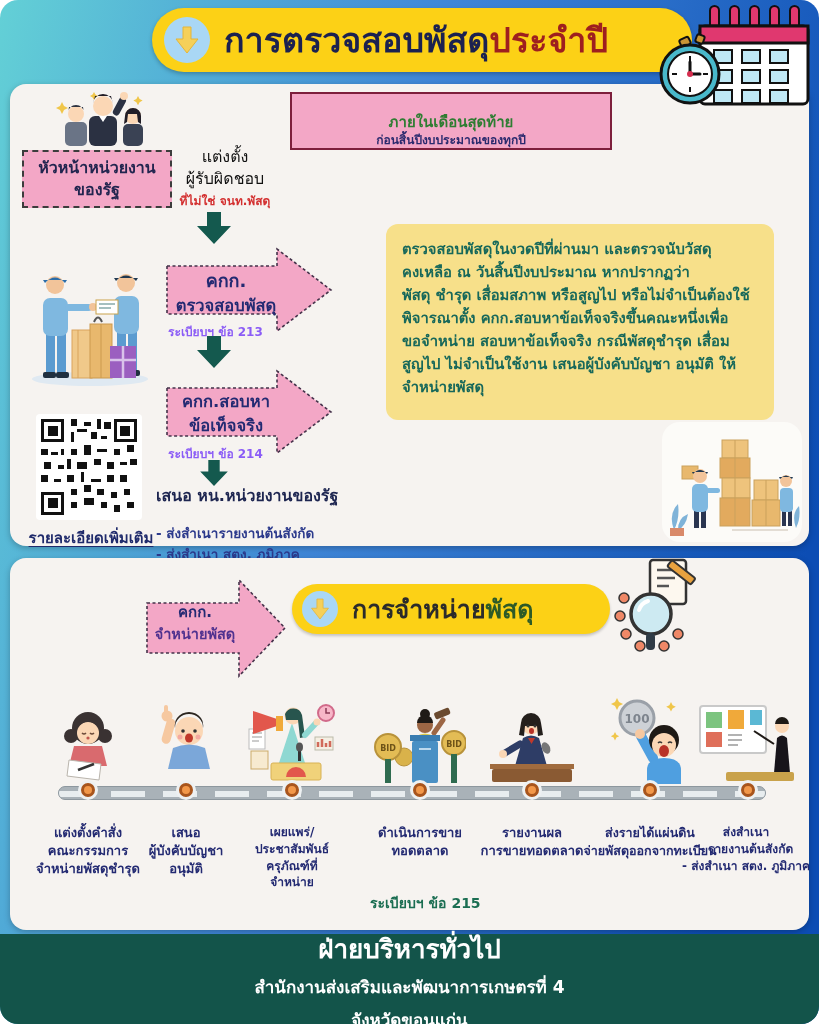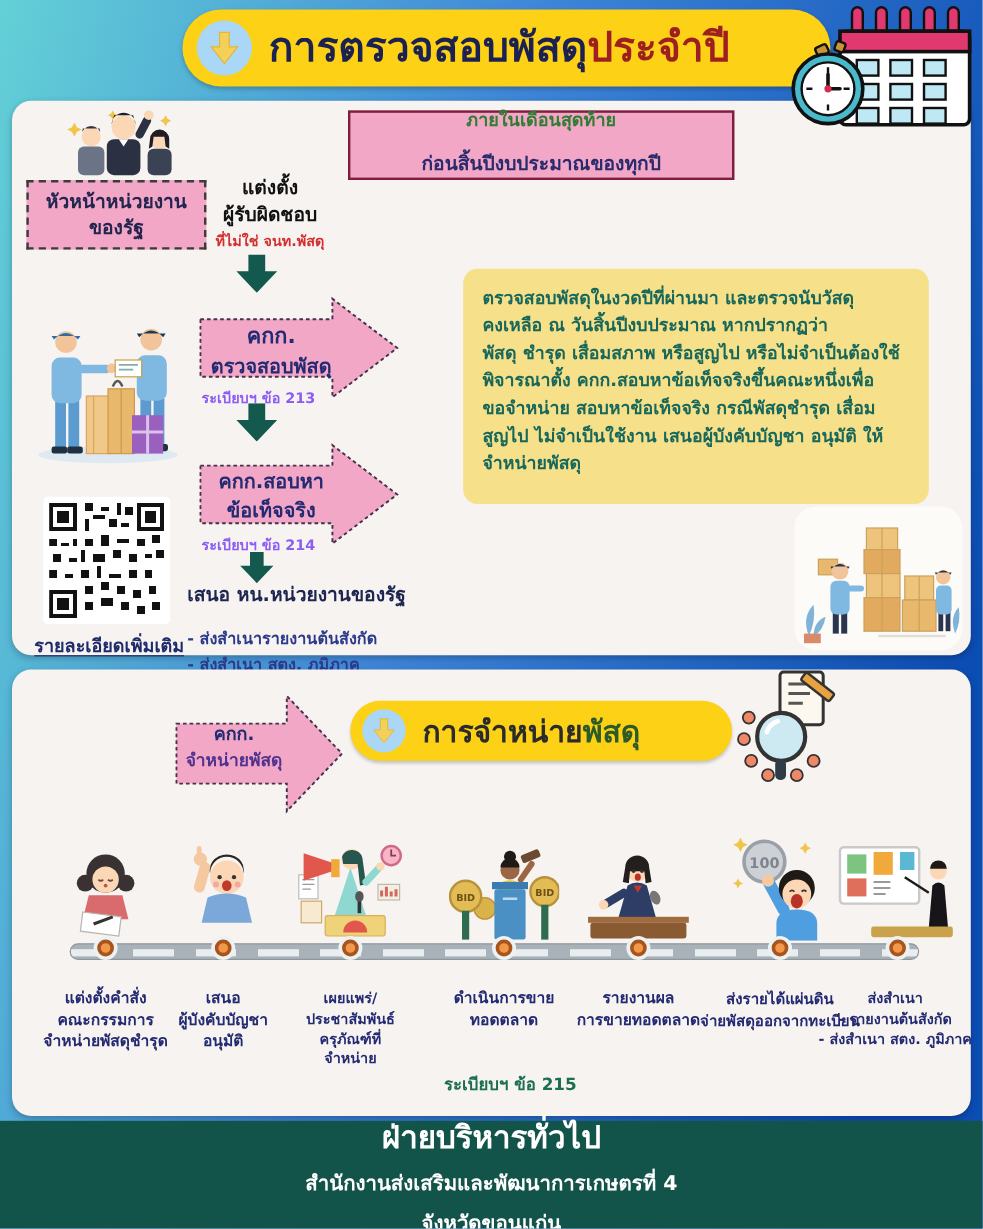--- a/index.html
+++ b/index.html
@@ -1,18 +1,18 @@
 <!DOCTYPE html>
 <html><head>
 <meta charset="utf-8">
 <style>
   * { margin:0; padding:0; box-sizing:border-box; }
   body { font-family:"DejaVu Sans","Liberation Sans",sans-serif; }
   .page { position:relative; width:819px; height:1024px; overflow:hidden;
-          background:linear-gradient(104deg,#63d0d6 0%,#3f86d8 42%,#0c4db4 88%); }
+          background:linear-gradient(104deg,#63d0d6 0%,#3f86d8 42%,#0c4db4 88%);border-radius:18px; }
 
   
   .title-pill { position:absolute; left:152px; top:8px; width:540px; height:64px;
     background:#fcd116; border-radius:36px; display:flex; align-items:center; gap:14px;
     padding:0 10px 0 12px; box-shadow:0 2px 4px rgba(0,0,0,.25); z-index:5; }
   .pill-circle { width:46px; height:46px; border-radius:50%; background:#a9d7f5;
     display:flex; align-items:center; justify-content:center; flex:0 0 auto; }
   .t-main { font-size:34px; font-weight:800; color:#1b2150; line-height:1; }
   .t-accent { font-size:34px; font-weight:800; color:#9e1f1f; line-height:1; }
   .cal-icon { position:absolute; left:658px; top:2px; width:154px; height:108px; z-index:6; }
@@ -21,29 +21,29 @@
   .card { position:absolute; background:#f6f3f0; border-radius:16px;
           box-shadow:0 2px 6px rgba(0,0,0,.25); }
   .c1 { left:10px; top:84px; width:799px; height:462px; }
   .c2 { left:10px; top:558px; width:799px; height:372px; }
 
   
   .pinkbox { position:absolute; left:280px; top:8px; width:322px; height:58px;
     background:#f3a7c6; border:2.5px solid #7d1f3c; display:flex; flex-direction:column;
     align-items:center; justify-content:flex-end; line-height:1.35; }
   .tf-l1 { font-size:15px; font-weight:800; color:#2e7d32; }
-  .tf-l2 { font-size:16px; font-weight:800; color:#2a2a6e;margin-top:16px; }
+  .tf-l2 { font-size:12px; font-weight:800; color:#2a2a6e; }
 
   .agency-box { position:absolute; left:12px; top:66px; width:150px; height:58px;
     background:#f3a7c6; border:2px dashed #3c3c3c; display:flex; flex-direction:column;
     align-items:center; justify-content:center; line-height:1.35; }
   .agency-box span { font-size:16px; font-weight:800; color:#22254f; }
 
   .appoint { position:absolute; left:152px; top:62px; width:126px; text-align:center; line-height:1.4; }
-  .appoint .a1 { font-size:16px; font-weight:700; color:#111; display:block; }
+  .appoint .a1 { font-size:16px; font-weight:400; color:#111; display:block; }
   .appoint .note { font-size:12px; font-weight:700; color:#d32f2f; display:block; margin-top:2px; }
 
   .darr { position:absolute; }
   .parrow { position:absolute; }
   .parrow-text { position:absolute; text-align:center; line-height:1.45; z-index:2; }
   .parrow-text .l1 { display:block; font-weight:700; color:#232a72; }
   .parrow-text .l2 { display:block; font-weight:800; color:#232a72; }
   .ref { position:absolute; font-size:12px; font-weight:800; color:#8b5cf6; }
 
   .descbox { position:absolute; left:376px; top:140px; width:388px; height:196px;

